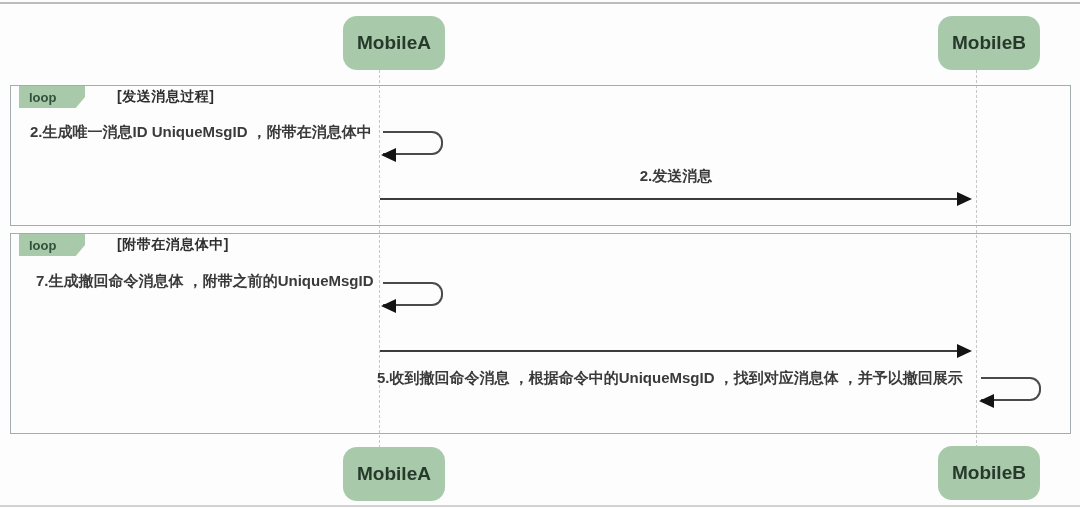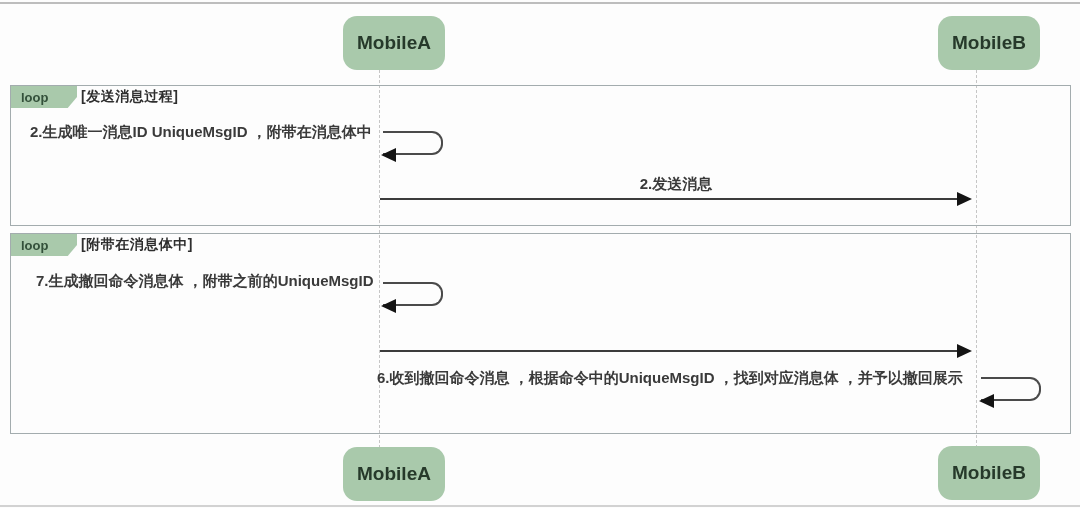--- a/index.html
+++ b/index.html
@@ -22,21 +22,21 @@
     position:absolute;width:102px;height:54px;
     background:#a9c9ab;border-radius:14px;
     display:flex;align-items:center;justify-content:center;
     font-size:19px;font-weight:600;color:#26392a;margin-left:9px;
   }
 
   .frame{
     position:absolute;left:10px;width:1059px;
     border:1px solid #a3acae;background:transparent;
   }
-  .frame-header{position:absolute;left:0;top:0;height:22px;display:flex;align-items:center;}
+  .frame-header{position:absolute;left:8px;top:0;height:22px;display:flex;align-items:center;gap:28px;}
   .loop-tab{
     width:66px;height:22px;background:#a9c9ab;
     clip-path:polygon(0 0,100% 0,100% 50%,86% 100%,0 100%);
     display:flex;align-items:center;
     font-size:13px;font-weight:700;color:#33503a;
     padding-left:10px;box-sizing:border-box;
   }
   .guard{margin-left:4px;font-size:14px;font-weight:700;color:#2e2e2e;letter-spacing:.5px;}
 
   .msg-text{position:absolute;font-size:15px;font-weight:600;color:#3a3a3a;white-space:nowrap;}
@@ -82,38 +82,38 @@
       <div class="loop-tab">loop</div>
       <div class="guard">[发送消息过程]</div>
     </div>
   </div>
 
   <div class="msg-text" style="left:30px;top:123px;">2.生成唯一消息ID UniqueMsgID ，附带在消息体中</div>
   <div class="self-arrow" style="left:383px;top:131px;">
     <i class="head"></i>
   </div>
 
-  <div class="msg-label" style="left:380px;top:175px;width:592px;">2.发送消息</div>
+  <div class="msg-label" style="left:380px;top:167px;width:592px;">2.发送消息</div>
   <div class="h-arrow" style="left:380px;top:198px;width:590px;"></div>
 
   <div class="frame" style="top:233px;height:199px;">
     <div class="frame-header">
       <div class="loop-tab">loop</div>
       <div class="guard">[附带在消息体中]</div>
     </div>
   </div>
 
   <div class="msg-text" style="left:36px;top:272px;">7.生成撤回命令消息体 ，附带之前的UniqueMsgID</div>
   <div class="self-arrow" style="left:383px;top:282px;">
     <i class="head"></i>
   </div>
 
   <div class="h-arrow" style="left:380px;top:350px;width:590px;"></div>
 
-  <div class="msg-text" style="left:377px;top:369px;">6.收到撤回命令消息 ，根据命令中的UniqueMsgID ，找到对应消息体 ，并予以撤回展示</div>
+  <div class="msg-text" style="left:377px;top:369px;">5.收到撤回命令消息 ，根据命令中的UniqueMsgID ，找到对应消息体 ，并予以撤回展示</div>
   <div class="self-arrow" style="left:981px;top:377px;">
     <i class="head"></i>
   </div>
 
   <div class="participant" style="left:334px;top:447px;">
     <span>MobileA</span>
   </div>
   <div class="participant" style="left:929px;top:446px;">
     <span>MobileB</span>
   </div>

